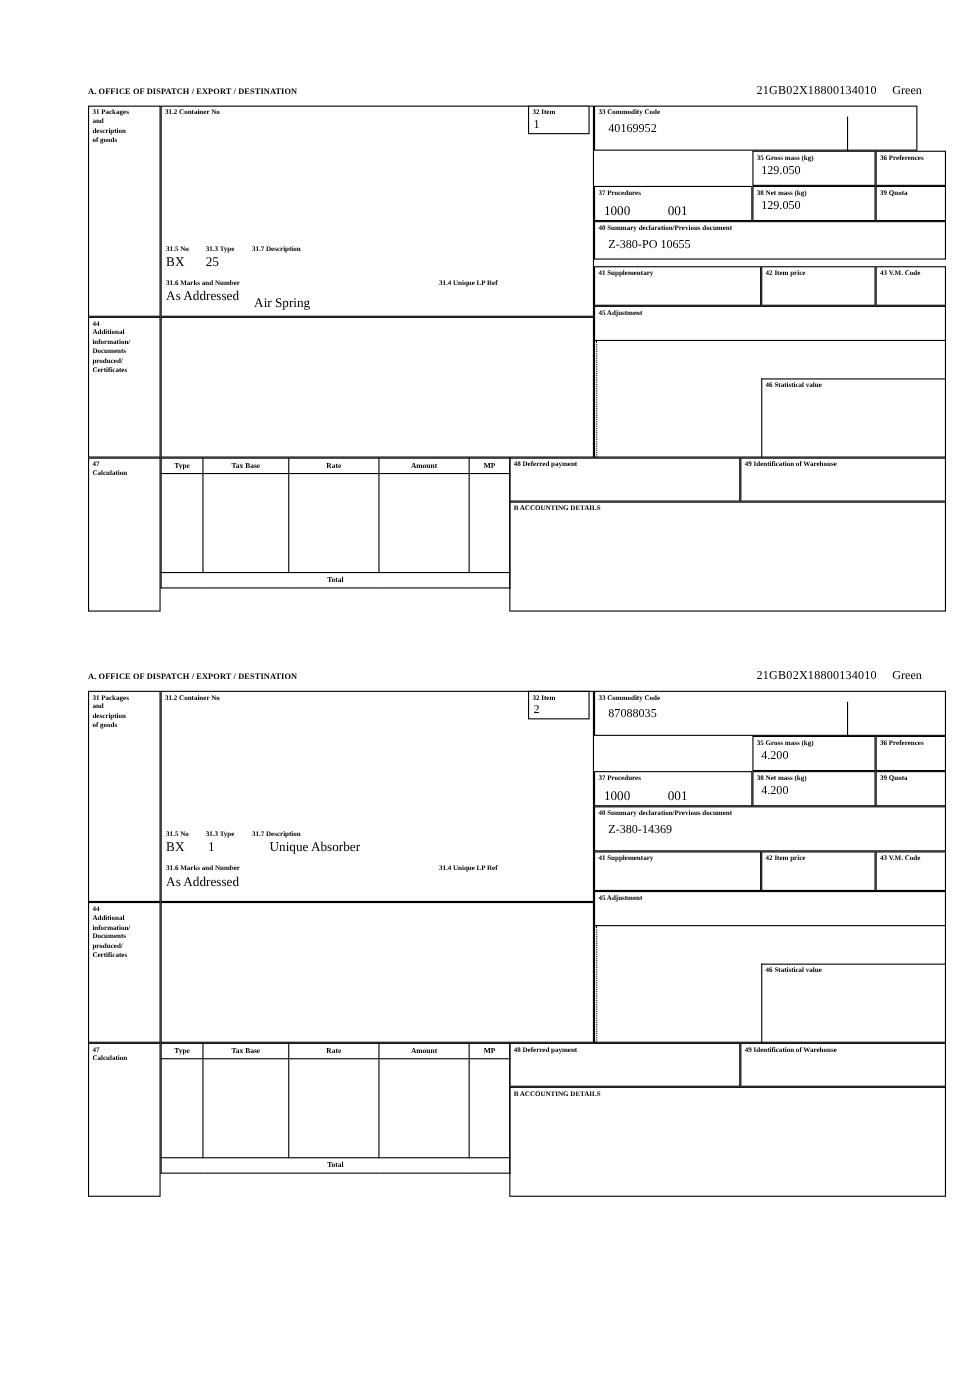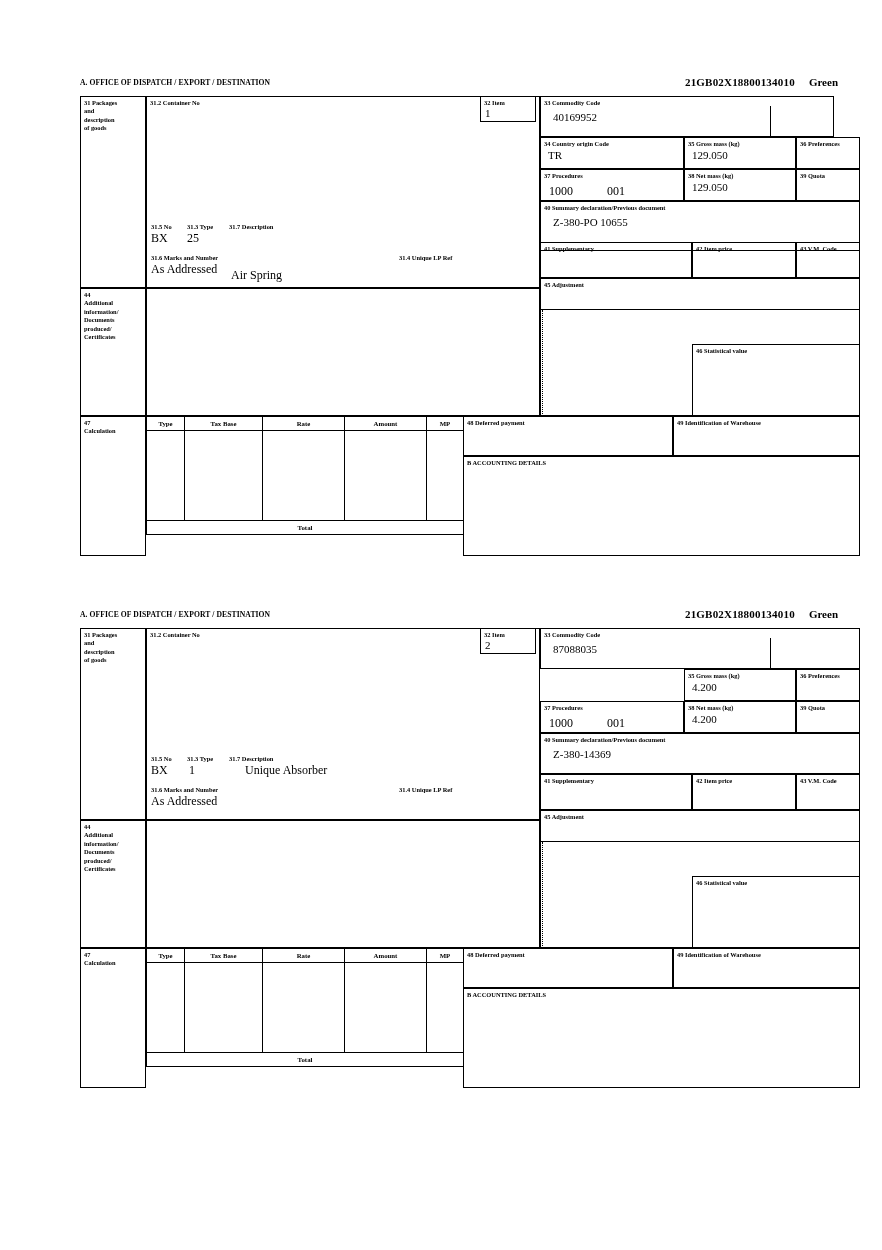--- a/index.html
+++ b/index.html
@@ -44,21 +44,21 @@
     left: 0;
     top: 0;
     letter-spacing: 0.1px;
     font-size: 7.6px;
   }
   .form-header .mrn {
     position: absolute;
     right: 22px;
     top: -2px;
     font-size: 11px;
-    font-weight: bold;
+    font-weight: normal;
     font-family: "Liberation Serif", serif;
   }
   .form-header .mrn .mrn-num { letter-spacing: 0.2px; }
   .form-header .mrn .mrn-color { margin-left: 14px; }
 
   
   .box {
     position: absolute;
     border: 1px solid #000;
     box-sizing: border-box;
@@ -173,24 +173,20 @@
       <span class="lbl">32 Item</span>
       <span class="val" style="font-size:11px; padding-left:4px;">1</span>
     </div>
 
     <div class="box" style="left:460px; top:18px; width:294px; height:41px;">
       <span class="lbl">33 Commodity Code</span>
       <span class="val" style="margin-top:4px; padding-left:12px;">40169952</span>
     </div>
     <div class="solid-v" style="left:690px; top:28px; height:31px;"></div>
 
-    <div class="box" style="left:460px; top:59px; width:144px; height:32px;">
-      <span class="lbl">34 Country origin Code</span>
-      <span class="val" style="margin-top:1px;">TR</span>
-    </div>
     <div class="box" style="left:604px; top:59px; width:112px; height:32px;">
       <span class="lbl">35 Gross mass (kg)</span>
       <span class="val" style="margin-top:1px;">129.050</span>
     </div>
     <div class="box" style="left:716px; top:59px; width:64px; height:32px;">
       <span class="lbl">36 Preferences</span>
       <span class="val"></span>
     </div>
 
     <div class="box" style="left:460px; top:91px; width:144px; height:32px;">
@@ -200,21 +196,21 @@
     </div>
     <div class="box" style="left:604px; top:91px; width:112px; height:32px;">
       <span class="lbl">38 Net mass (kg)</span>
       <span class="val" style="margin-top:1px;">129.050</span>
     </div>
     <div class="box" style="left:716px; top:91px; width:64px; height:32px;">
       <span class="lbl">39 Quota</span>
       <span class="val"></span>
     </div>
 
-    <div class="box" style="left:460px; top:123px; width:320px; height:50px;">
+    <div class="box" style="left:460px; top:123px; width:320px; height:35px;">
       <span class="lbl">40 Summary declaration/Previous document</span>
       <span class="val" style="margin-top:4px; padding-left:12px;">Z-380-PO 10655</span>
     </div>
 
     <div class="box" style="left:460px; top:164px; width:152px; height:36px;">
       <span class="lbl">41 Supplementary</span>
       <span class="val"></span>
     </div>
     <div class="box" style="left:612px; top:164px; width:104px; height:36px;">
       <span class="lbl">42 Item price</span>

